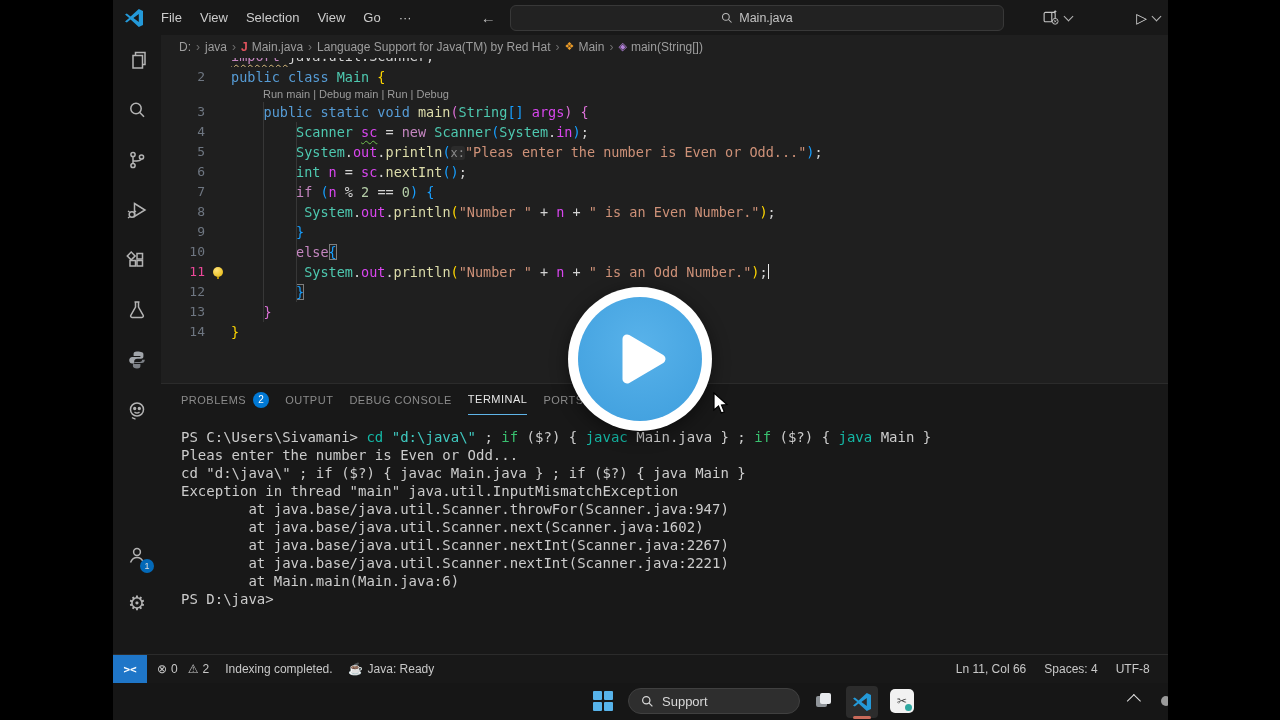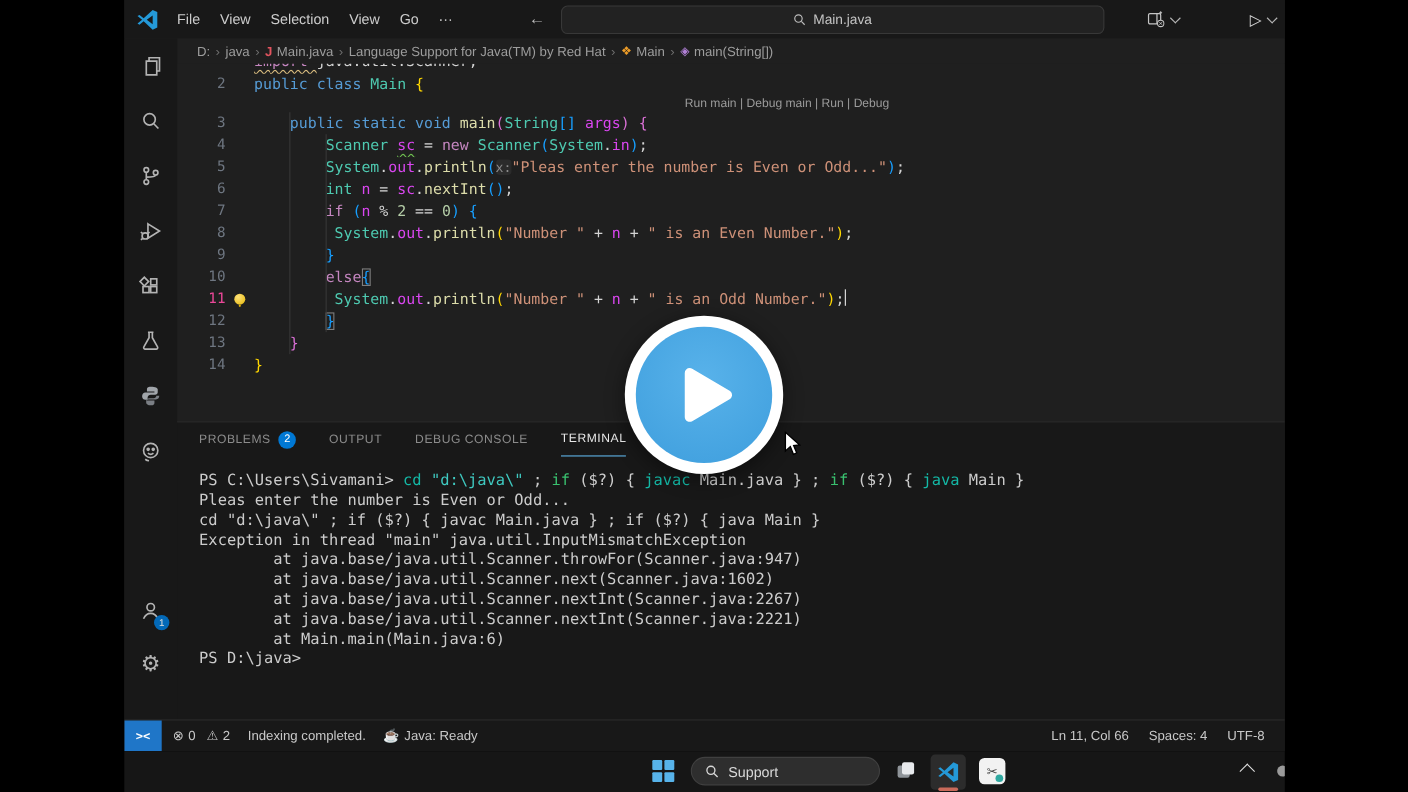--- a/index.html
+++ b/index.html
@@ -42,36 +42,36 @@
   .editor{position:absolute;left:48px;top:58px;right:0;height:325px;background:#1f1f1f;
       font-family:"DejaVu Sans Mono","Liberation Mono",monospace;font-size:13.5px;}
   .partial-line{height:9px;overflow:hidden;}
   .partial-line .code-row{margin-top:-12px;}
   .code-row{display:flex;height:20px;line-height:20px;white-space:pre;}
   .ln{width:44px;text-align:right;color:#6e7681;flex:none;font-size:13px;}
   .ln-active{color:#ec4899;text-align:right;}
   .deco{width:26px;flex:none;display:flex;align-items:center;justify-content:center;}
   .code{flex:1;}
   .lens-row{height:15px;line-height:14px;font-size:11px;color:#9b9b9b;padding-left:102px;
-      font-family:"Liberation Sans",sans-serif;white-space:pre;text-align:center;}
+      font-family:"Liberation Sans",sans-serif;white-space:pre;}
   .tk-kw{color:#569cd6}.tk-ctrl{color:#c586c0}.tk-type{color:#4ec9b0}.tk-fn{color:#dcdcaa}
   .tk-var{color:#d946ef}.tk-str{color:#ce9178}.tk-num{color:#b5cea8}.tk-plain{color:#d4d4d4}
   .tk-b1{color:#ffd700}.tk-b2{color:#da70d6}.tk-b3{color:#179fff}
   .tk-inlay{color:#8b8b8b;background:#2b2b2b;border-radius:3px;font-size:12px;}
   .tk-m{outline:1px solid #7e7e7e;outline-offset:-1px;}
   .sq-green{text-decoration:underline wavy #6fbf50 1px;text-underline-offset:3px;}
   .sq-yellow{text-decoration:underline wavy #d7ba7d 1px;text-underline-offset:3px;}
   .caret{display:inline-block;width:1.5px;height:15px;background:#e8e8e8;vertical-align:-2px;}
   .bulb{width:10px;height:10px;border-radius:50%;background:radial-gradient(circle at 35% 30%,#ffe27a,#e3b505);
         box-shadow:0 6px 0 -4px #e3b505;}
   .iguide{position:absolute;width:1px;background:#373737;}
 
   
   .panel{position:absolute;left:48px;top:383px;right:0;height:272px;background:#181818;border-top:1px solid #2b2b2b;}
-  .panel-tabs{display:flex;align-items:center;gap:30px;height:31px;padding-left:20px;
+  .panel-tabs{display:flex;align-items:center;gap:16px;height:31px;padding-left:20px;
       font-size:11px;letter-spacing:.5px;color:#8b8b8b;}
   .ptab{display:flex;align-items:center;height:100%;box-sizing:border-box;cursor:default;}
   .ptab.active{color:#e7e7e7;border-bottom:1px solid #5fb4e8;}
   .pbadge{background:#0078d4;color:#fff;border-radius:50%;min-width:16px;height:16px;font-size:10px;
       display:inline-flex;align-items:center;justify-content:center;margin-left:7px;letter-spacing:0;}
   .terminal{position:absolute;left:20px;top:44px;right:6px;bottom:4px;
       font-family:"DejaVu Sans Mono","Liberation Mono",monospace;font-size:14px;line-height:18px;
       color:#cccccc;white-space:pre;}
   .tc-tw{color:#cccccc}.tc-ty{color:#14b8a6}.tc-tc{color:#3fc9c0}.tc-tg{color:#39c06f}
 

